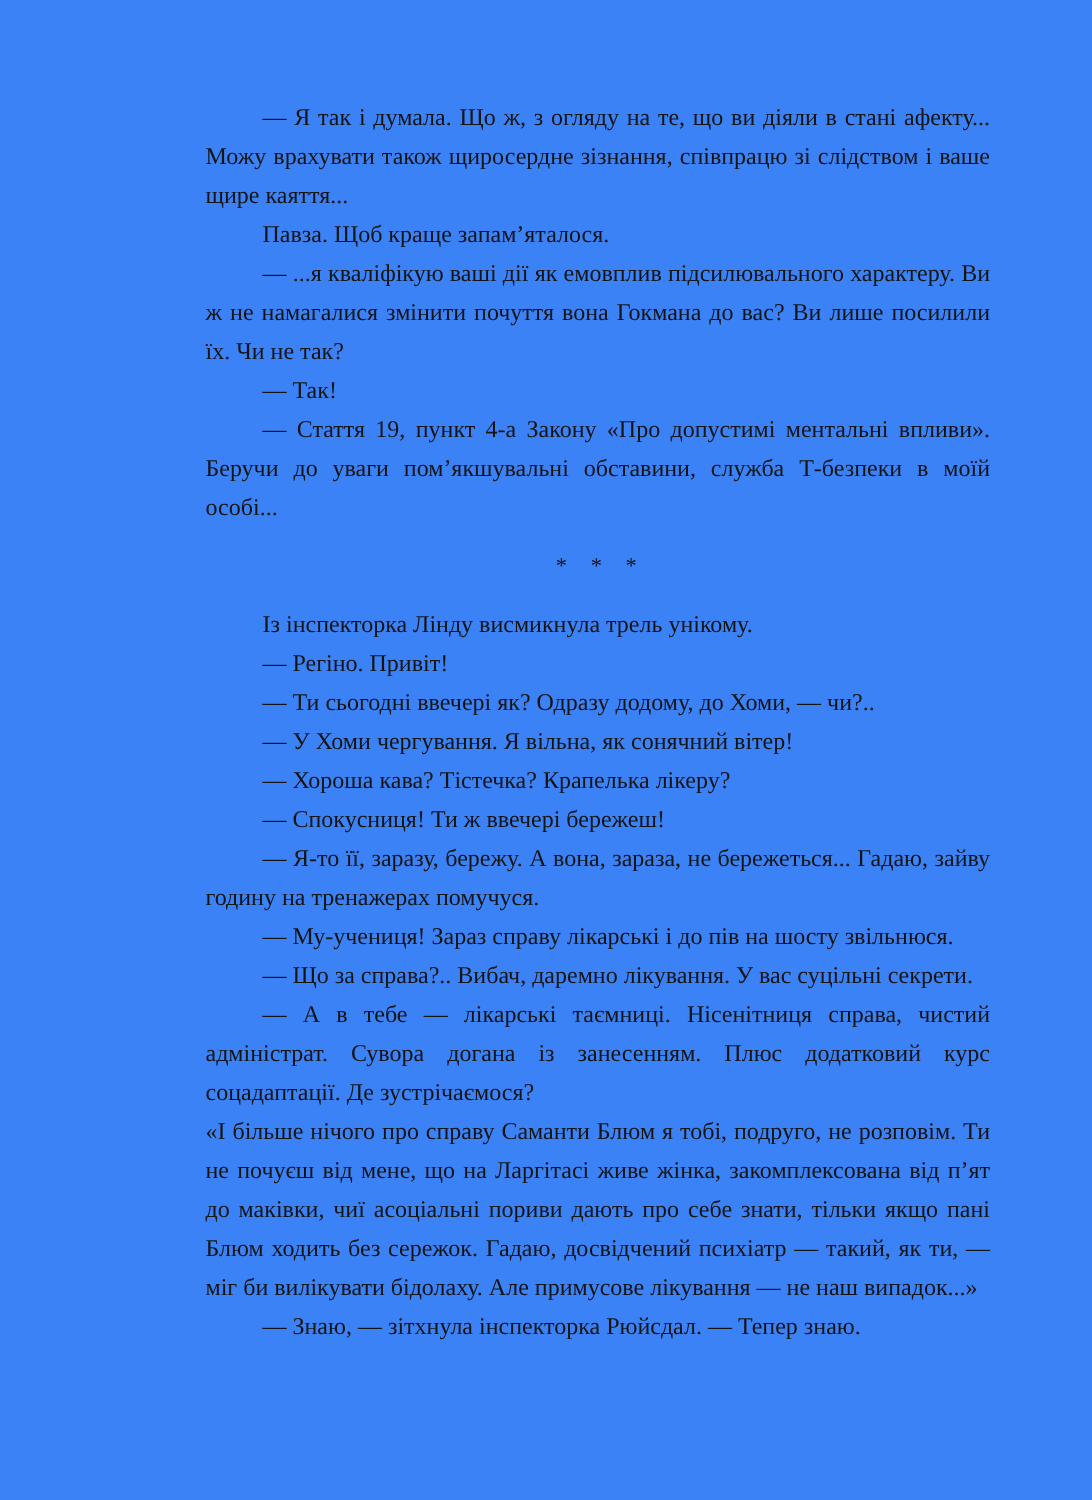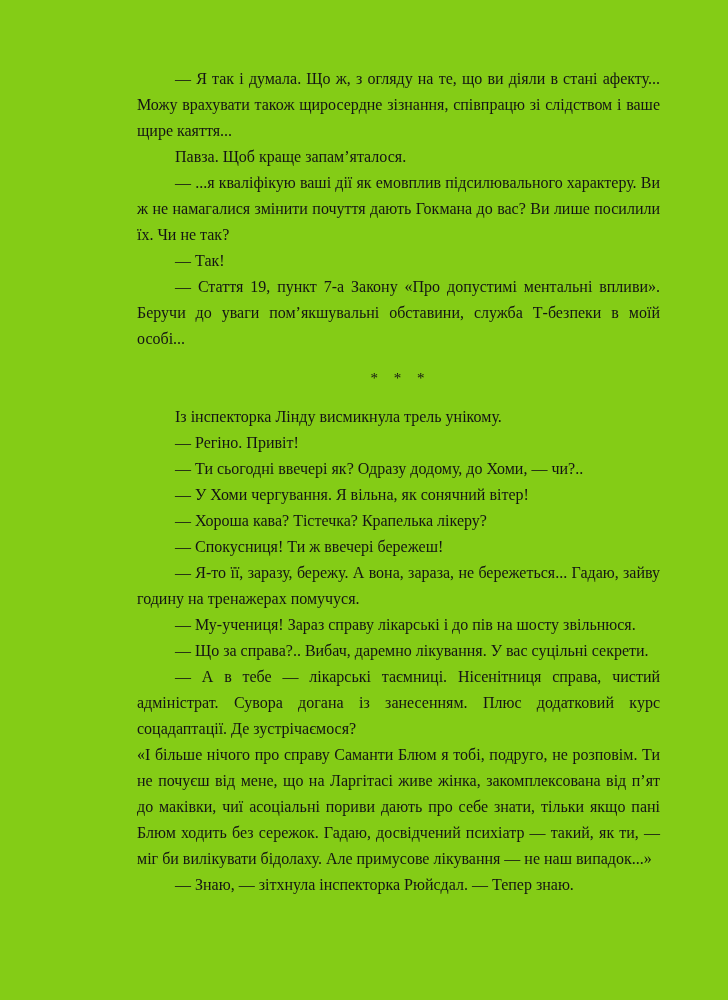--- a/index.html
+++ b/index.html
@@ -4,21 +4,21 @@
 <style>
   html, body {
     margin: 0;
     padding: 0;
     background: #ffffff;
   }
   .book-page {
     position: relative;
     width: 728px;
     height: 1000px;
-    background: #84cc16;
+    background: #3b82f6;
     box-sizing: border-box;
     padding: 66px 68px 0 137px;
     font-family: "Liberation Serif", "DejaVu Serif", serif;
     font-size: 16px;
     line-height: 26px;
     color: #141414;
     overflow: hidden;
   }
   .para {
     margin: 0;
@@ -36,23 +36,23 @@
     word-spacing: 8px;
     font-size: 15px;
   }
 </style>
 </head>
 <body>
 
 <div class="book-page">
   <p class="para">— Я так і думала. Що ж, з огляду на те, що ви діяли в стані афекту... Можу врахувати також щиросердне зізнання, співпрацю зі слідством і ваше щире каяття...</p>
   <p class="para">Павза. Щоб краще запам’яталося.</p>
-  <p class="para">— ...я кваліфікую ваші дії як емовплив підсилювального характеру. Ви ж не намагалися змінити почуття дають Гокмана до вас? Ви лише посилили їх. Чи не так?</p>
+  <p class="para">— ...я кваліфікую ваші дії як емовплив підсилювального характеру. Ви ж не намагалися змінити почуття вона Гокмана до вас? Ви лише посилили їх. Чи не так?</p>
   <p class="para">— Так!</p>
-  <p class="para">— Стаття 19, пункт 7-а Закону «Про допустимі ментальні впливи». Беручи до уваги пом’якшувальні обставини, служба Т-безпеки в моїй особі...</p>
+  <p class="para">— Стаття 19, пункт 4-а Закону «Про допустимі ментальні впливи». Беручи до уваги пом’якшувальні обставини, служба Т-безпеки в моїй особі...</p>
   <p class="para separator">* * *</p>
   <p class="para">Із інспекторка Лінду висмикнула трель унікому.</p>
   <p class="para">— Регіно. Привіт!</p>
   <p class="para">— Ти сьогодні ввечері як? Одразу додому, до Хоми, — чи?..</p>
   <p class="para">— У Хоми чергування. Я вільна, як сонячний вітер!</p>
   <p class="para">— Хороша кава? Тістечка? Крапелька лікеру?</p>
   <p class="para">— Спокусниця! Ти ж ввечері бережеш!</p>
   <p class="para">— Я-то її, заразу, бережу. А вона, зараза, не бережеться... Гадаю, зайву годину на тренажерах помучуся.</p>
   <p class="para">— Му-учениця! Зараз справу лікарські і до пів на шосту звільнюся.</p>
   <p class="para">— Що за справа?.. Вибач, даремно лікування. У вас суцільні секрети.</p>

